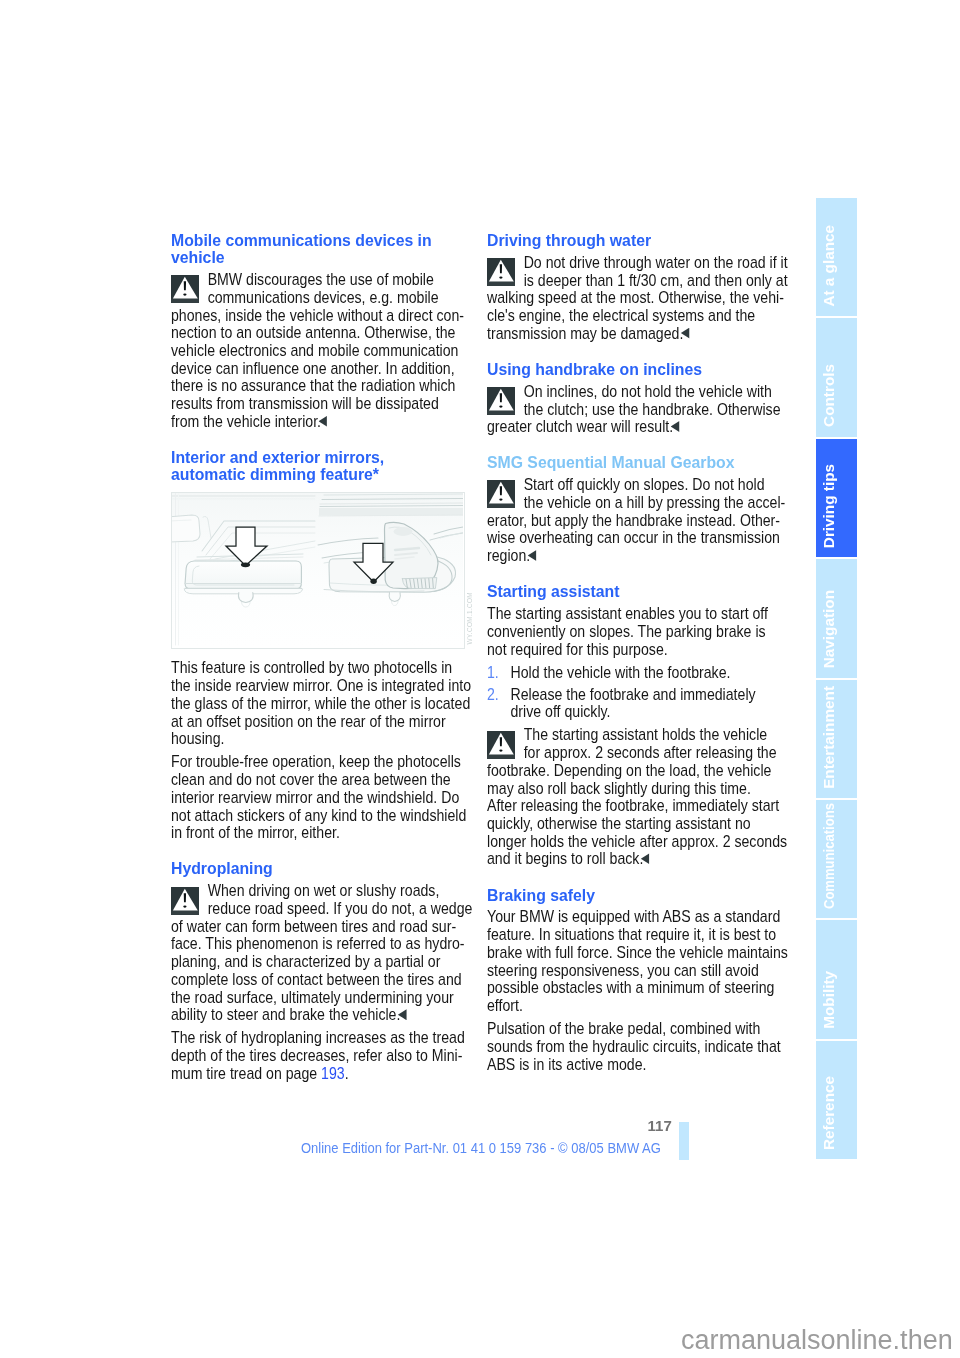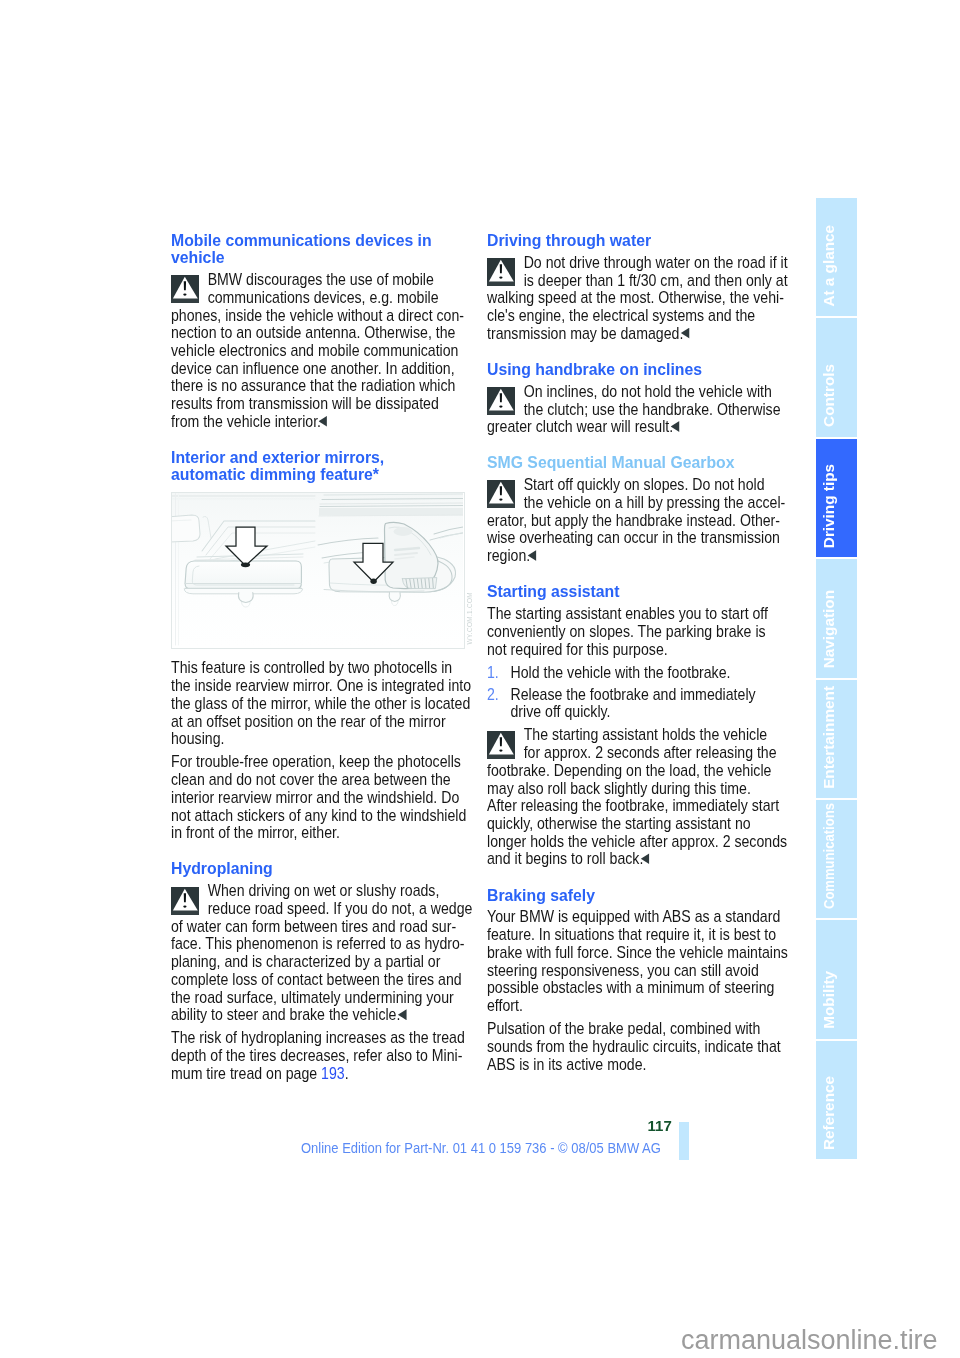--- a/index.html
+++ b/index.html
@@ -57,21 +57,21 @@
 
   
   .rail{position:absolute;left:816px;top:198px;width:41px;height:961px;}
   .tab{position:absolute;left:0;width:41px;background:#c1e7fe;}
   .tab.active{background:#3369fe;}
   .tab .lbl{position:absolute;writing-mode:vertical-rl;transform-origin:50% 50%;
             transform:rotate(180deg);white-space:nowrap;color:#fff;font-weight:bold;
             font-size:15.3px;line-height:20px;}
 
   
-  .pagenum{position:absolute;font-size:15.0px;font-weight:bold;color:#14532d;line-height:1;}
+  .pagenum{position:absolute;font-size:15.0px;font-weight:bold;color:#737373;line-height:1;}
   .footnote{position:absolute;font-size:14.0px;color:#5a8af5;white-space:nowrap;
             transform:scaleX(0.928);transform-origin:0 0;line-height:1;}
   .marker{position:absolute;left:679px;top:1122px;width:10px;height:38px;background:#c1e7fe;}
   .watermark{position:absolute;font-size:27px;color:#9c9c9c;white-space:nowrap;line-height:1;}
 </style>
 </head>
 <body>
 
 <div class="page">
 
@@ -415,14 +415,14 @@
         <span class="lbl" style="left:3.0px;bottom:9.5px">Mobility</span>
       </div>
       <div class="tab" style="top:842.8px;height:118.4px">
         <span class="lbl" style="left:3.0px;bottom:9.5px">Reference</span>
       </div>
     </div>
 
   <div class="pagenum" style="left:647.6px;top:1118.0px;">117</div>
   <div class="footnote" style="left:301.3px;top:1141.4px;">Online Edition for Part-Nr. 01 41 0 159 736 - © 08/05 BMW AG</div>
   <div class="marker"></div>
-  <div class="watermark" style="left:681px;top:1327px;">carmanualsonline.tire</div>
+  <div class="watermark" style="left:681px;top:1327px;">carmanualsonline.then</div>
 </div>
 
 </body></html>

